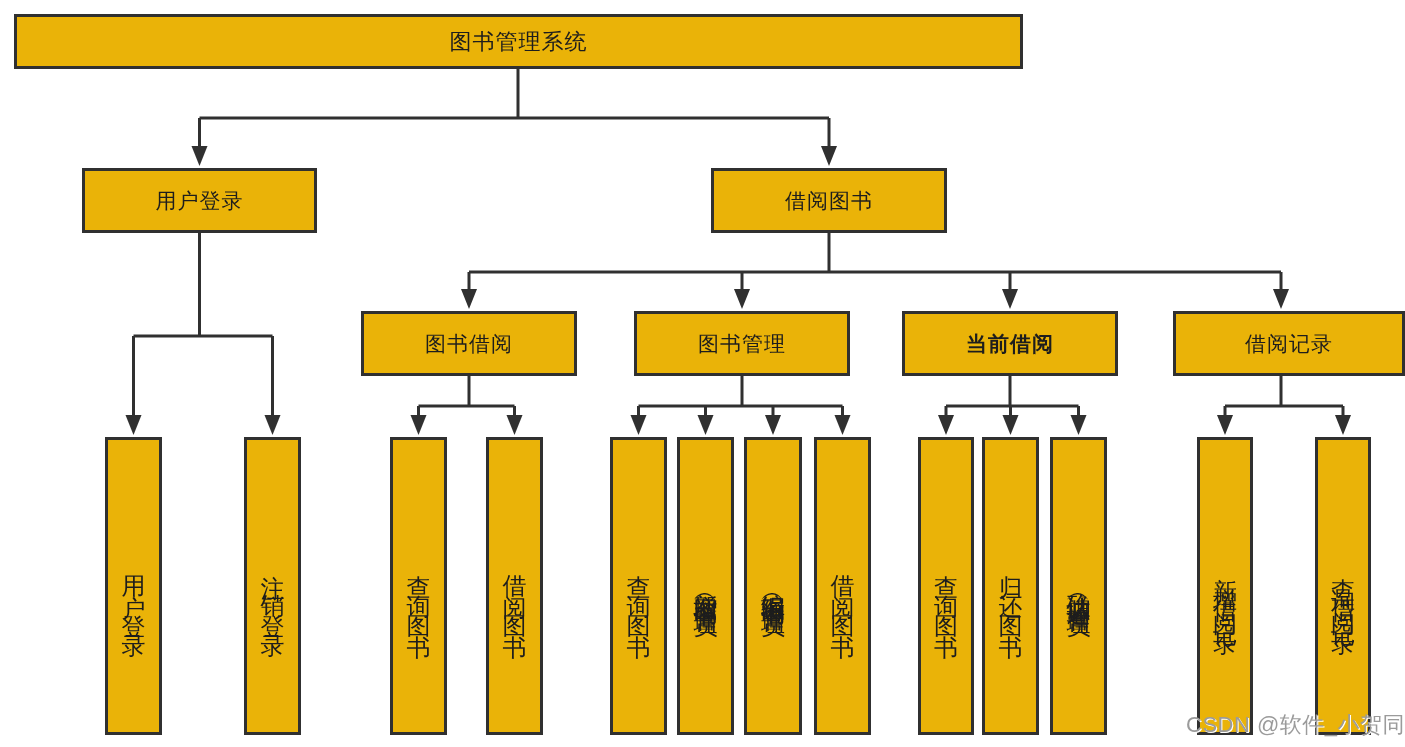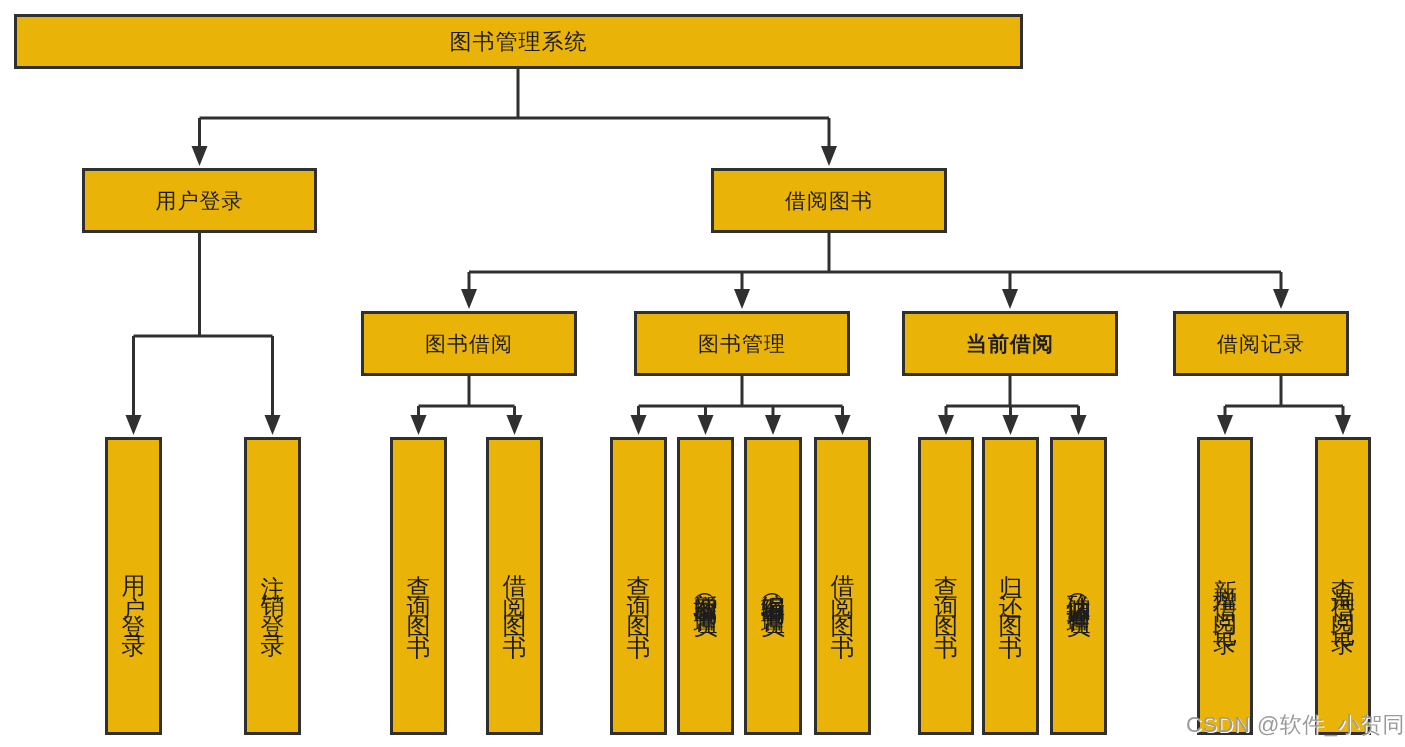--- a/index.html
+++ b/index.html
@@ -121,21 +121,21 @@
 
   <div class="node h-node" style="left:361px; top:311px; width:216px; height:65px;">
     <span>图书借阅</span>
   </div>
   <div class="node h-node" style="left:634px; top:311px; width:216px; height:65px;">
     <span>图书管理</span>
   </div>
   <div class="node h-node" style="left:902px; top:311px; width:216px; height:65px;font-weight:bold;">
     <span>当前借阅</span>
   </div>
-  <div class="node h-node" style="left:1173px; top:311px; width:176px; height:65px;">
+  <div class="node h-node" style="left:1173px; top:311px; width:232px; height:65px;">
     <span>借阅记录</span>
   </div>
 
   <div class="node leaf" style="left:105px; width:57px;">
     <span class="vtext s4">用户登录</span>
   </div>
   <div class="node leaf" style="left:244px; width:57px;">
     <span class="vtext s4">注销登录</span>
   </div>
 

